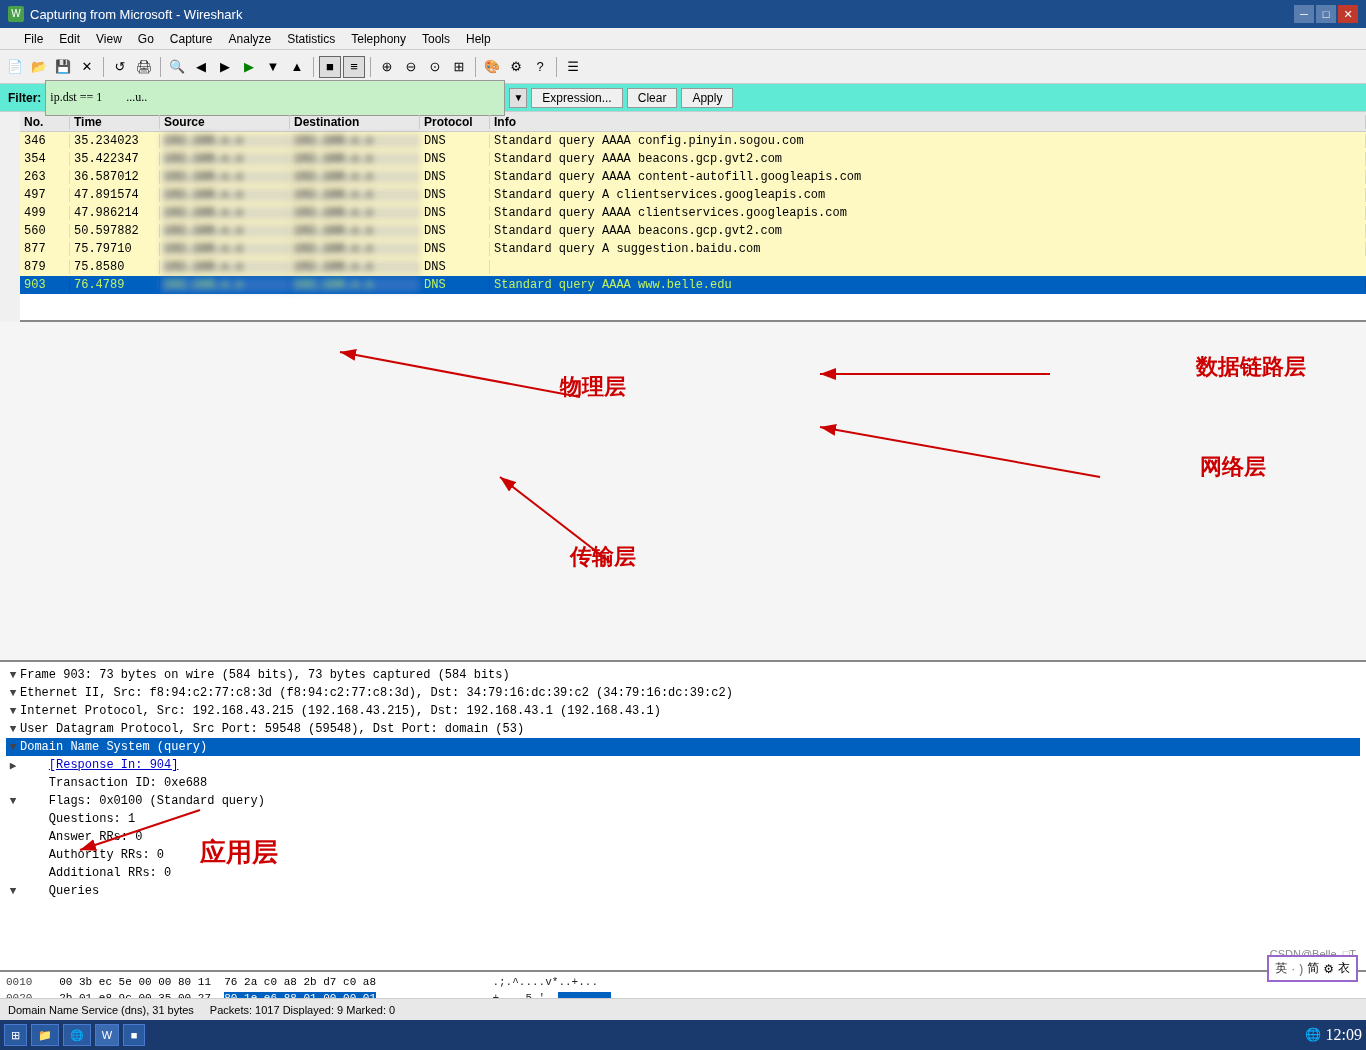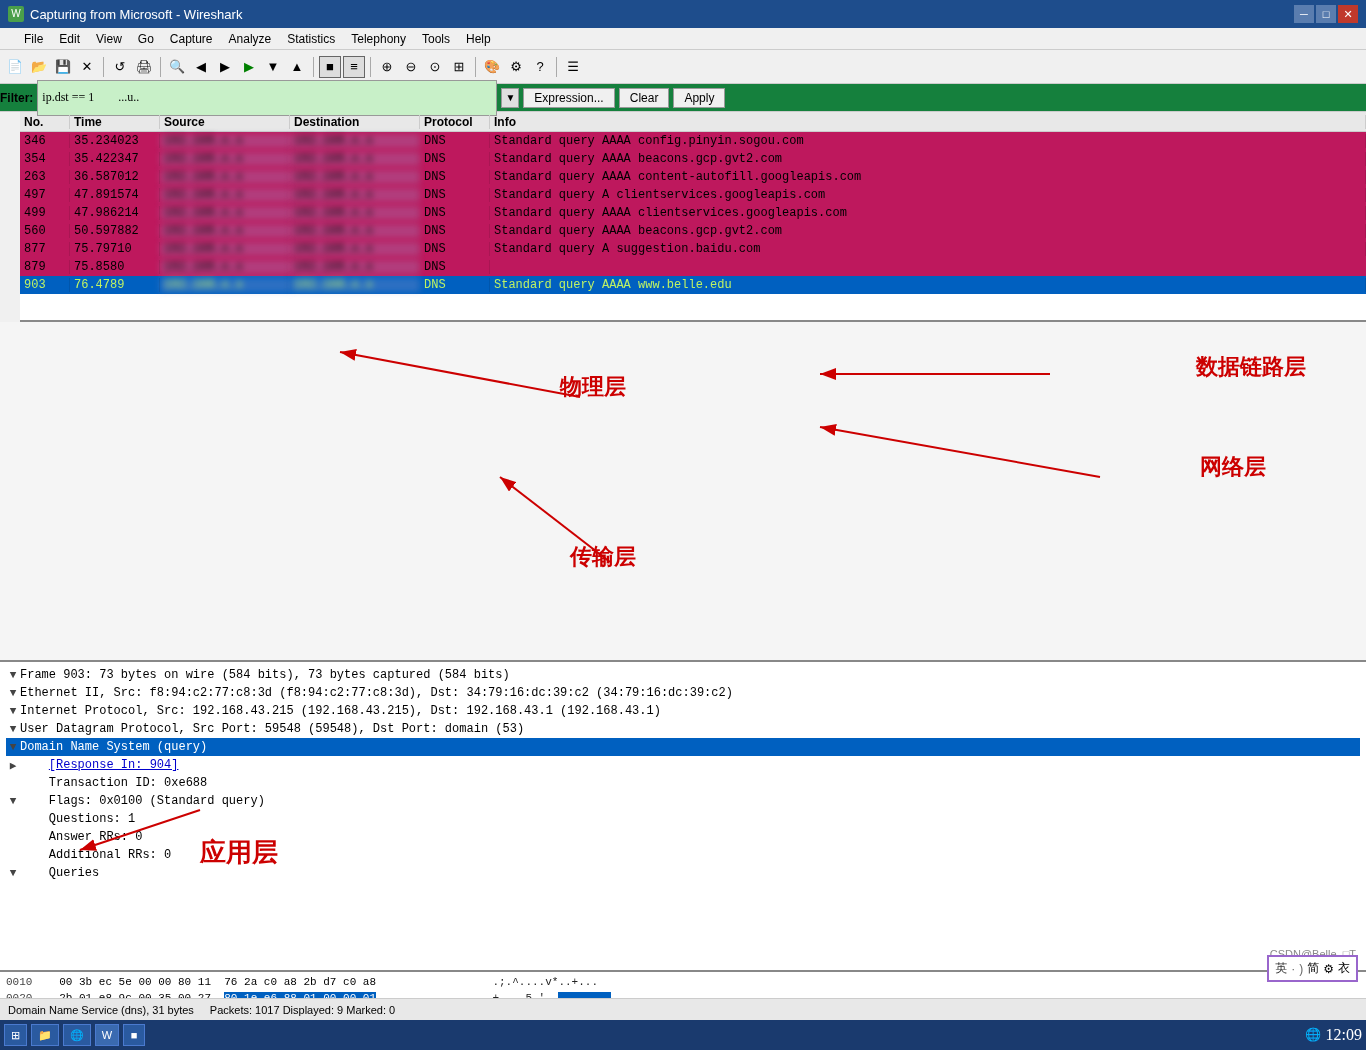--- a/index.html
+++ b/index.html
@@ -94,25 +94,25 @@
     }
     .toolbar-separator {
       width: 1px;
       height: 20px;
       background: #aaa;
       margin: 0 3px;
     }
 
     
     #filter-bar {
-      background: #15803d;
+      background: #5eead4;
       height: 28px;
       display: flex;
       align-items: center;
-      padding: 2px 0;
+      padding: 2px 8px;
       border-bottom: 1px solid #ccc;
       font-family: Arial, sans-serif;
       font-size: 12px;
       gap: 4px;
     }
     #filter-label {
       font-weight: bold;
       white-space: nowrap;
     }
     #filter-input {
@@ -171,21 +171,21 @@
       padding: 0 4px;
       border-right: 1px solid #ccc;
       white-space: nowrap;
       overflow: hidden;
     }
     .packet-row {
       display: grid;
       grid-template-columns: 50px 90px 130px 130px 70px 1fr;
       height: 18px;
       align-items: center;
-      background: #be185d;
+      background: #fef9c3;
     }
     .packet-row.selected { background: #0060c0; color: #bef264; }
     .pr-cell {
       padding: 0 4px;
       white-space: nowrap;
       overflow: hidden;
       border-right: 1px solid rgba(0,0,0,0.1);
     }
 
     
@@ -511,20 +511,21 @@
   <div class="ptree-row"><span class="ptree-expander">▼</span>Frame 903: 73 bytes on wire (584 bits), 73 bytes captured (584 bits)</div>
       <div class="ptree-row"><span class="ptree-expander">▼</span>Ethernet II, Src: f8:94:c2:77:c8:3d (f8:94:c2:77:c8:3d), Dst: 34:79:16:dc:39:c2 (34:79:16:dc:39:c2)</div>
       <div class="ptree-row"><span class="ptree-expander">▼</span>Internet Protocol, Src: 192.168.43.215 (192.168.43.215), Dst: 192.168.43.1 (192.168.43.1)</div>
       <div class="ptree-row"><span class="ptree-expander">▼</span>User Datagram Protocol, Src Port: 59548 (59548), Dst Port: domain (53)</div>
       <div class="ptree-row selected"><span class="ptree-expander">▼</span>Domain Name System (query)</div>
       <div class="ptree-row"><span class="ptree-expander">▶</span>&nbsp;&nbsp;&nbsp;&nbsp;<a href="#" class="ptree-link">[Response In: 904]</a></div>
       <div class="ptree-row"><span class="ptree-expander">&nbsp;</span>&nbsp;&nbsp;&nbsp;&nbsp;Transaction ID: 0xe688</div>
       <div class="ptree-row"><span class="ptree-expander">▼</span>&nbsp;&nbsp;&nbsp;&nbsp;Flags: 0x0100 (Standard query)</div>
       <div class="ptree-row"><span class="ptree-expander">&nbsp;</span>&nbsp;&nbsp;&nbsp;&nbsp;Questions: 1</div>
       <div class="ptree-row"><span class="ptree-expander">&nbsp;</span>&nbsp;&nbsp;&nbsp;&nbsp;Answer RRs: 0</div>
+      <div class="ptree-row"><span class="ptree-expander">&nbsp;</span>&nbsp;&nbsp;&nbsp;&nbsp;Authority RRs: 0</div>
       <div class="ptree-row"><span class="ptree-expander">&nbsp;</span>&nbsp;&nbsp;&nbsp;&nbsp;Additional RRs: 0</div>
       <div class="ptree-row"><span class="ptree-expander">▼</span>&nbsp;&nbsp;&nbsp;&nbsp;Queries</div>
     </div>
 
   <div class="annotation-label" style="position:absolute; bottom: 180px; left: 200px; font-size:26px;">应用层</div>
 
   <svg style="position:absolute;bottom:170px;left:0;width:100%;height:100px;pointer-events:none;">
     <defs>
       <marker id="arrowhead2" markerWidth="8" markerHeight="6" refX="8" refY="3" orient="auto">
         <polygon points="0 0, 8 3, 0 6" fill="#cc0000"></polygon>

